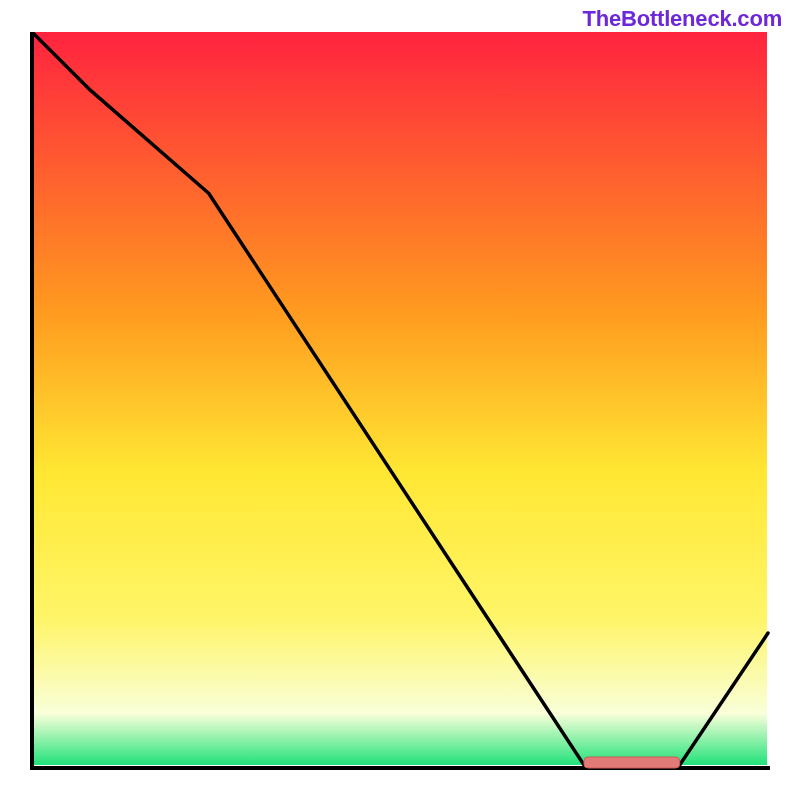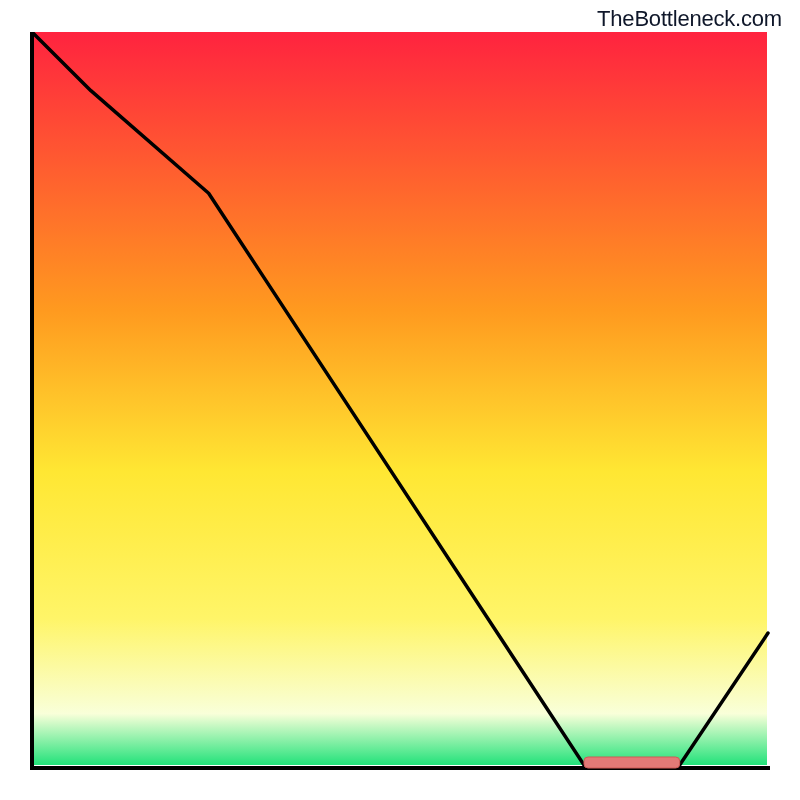--- a/index.html
+++ b/index.html
@@ -14,23 +14,23 @@
   .container {
     width: 800px;
     height: 800px;
     position: relative;
     background: #ffffff;
   }
   .attribution {
     position: absolute;
     top: 6px;
     right: 18px;
-    color: #0f172a;
+    color: #6d28d9;
     font-size: 22px;
-    font-weight: 400;
+    font-weight: 700;
     letter-spacing: -0.2px;
   }
   .plot-wrap {
     position: absolute;
     top: 32px;
     left: 30px;
     width: 740px;
     height: 740px;
   }
   svg.plot {

